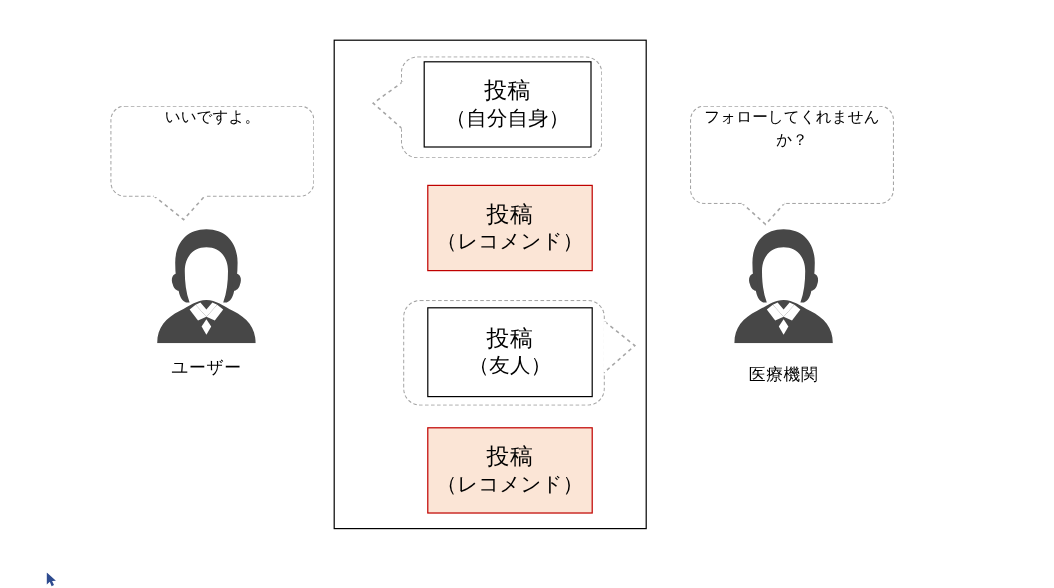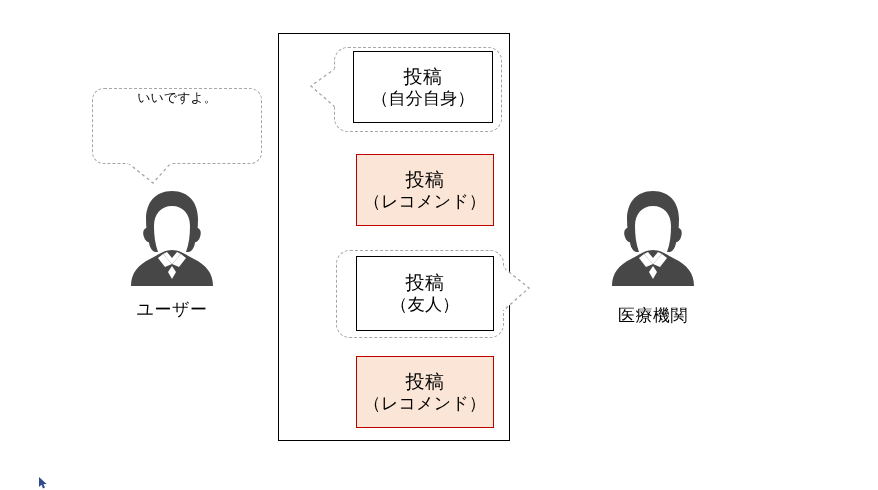--- a/index.html
+++ b/index.html
@@ -16,21 +16,21 @@
     height: 490px;
     background: #ffffff;
     overflow: hidden;
   }
 
   
   .feed-panel {
     position: absolute;
     left: 278px;
     top: 33px;
-    width: 232px;
+    width: 261px;
     height: 408px;
     border: 1.6px solid #000000;
     background: #ffffff;
     box-sizing: border-box;
   }
 
   
   .feed-bubble {
     position: absolute;
     border: 1.3px dashed #a6a6a6;
@@ -108,21 +108,21 @@
     position: absolute;
     width: 96px;
     height: 98px;
   }
   .avatar svg { display: block; width: 100%; height: 100%; }
 
   .actor-label {
     position: absolute;
     width: 160px;
     text-align: center;
-    font-size: 17px;
+    font-size: 14px;
     color: #000000;
     letter-spacing: 0.5px;
   }
 
   
   .cursor-mark {
     position: absolute;
     width: 10px;
     height: 13px;
   }
@@ -175,20 +175,29 @@
         <path d="M39 66 L34 70 L41 79 L48 76 Z" fill="#ffffff"></path>
         <path d="M57 66 L62 70 L55 79 L48 76 Z" fill="#ffffff"></path>
 
         <path d="M48 78 L52 84 L48 91 L44 84 Z" fill="#ffffff"></path>
       </g>
     </svg>
   </div>
 
   <div class="actor-label" style="left:92px; top:298px;">ユーザー</div>
 
+  <div class="actor-bubble" style="left:575px; top:88px; width:170px; height:82px;">
+    <span class="btext">フォローしてくれませんか？</span>
+    <span class="tail-down">
+      <svg width="170" height="24" viewBox="0 0 170 24">
+        <polyline points="42,0 62,18 78,0" fill="#ffffff" stroke="#a6a6a6" stroke-width="1.3" stroke-dasharray="3,3" stroke-linejoin="miter"></polyline>
+        <line x1="42" y1="0" x2="78" y2="0" stroke="#ffffff" stroke-width="2.4"></line>
+      </svg>
+    </span>
+  </div>
 
   <div class="avatar" style="left:605px; top:188px;">
     <svg viewBox="0 0 96 98" xmlns="http://www.w3.org/2000/svg">
       <g fill="#474747">
         <path d="M48 3
                  C31 3 22 15 22 31
                  C22 40 23 48 25 55
                  C26 60 28 63 31 64
                  L34 64
                  C31 56 30 47 30 38

